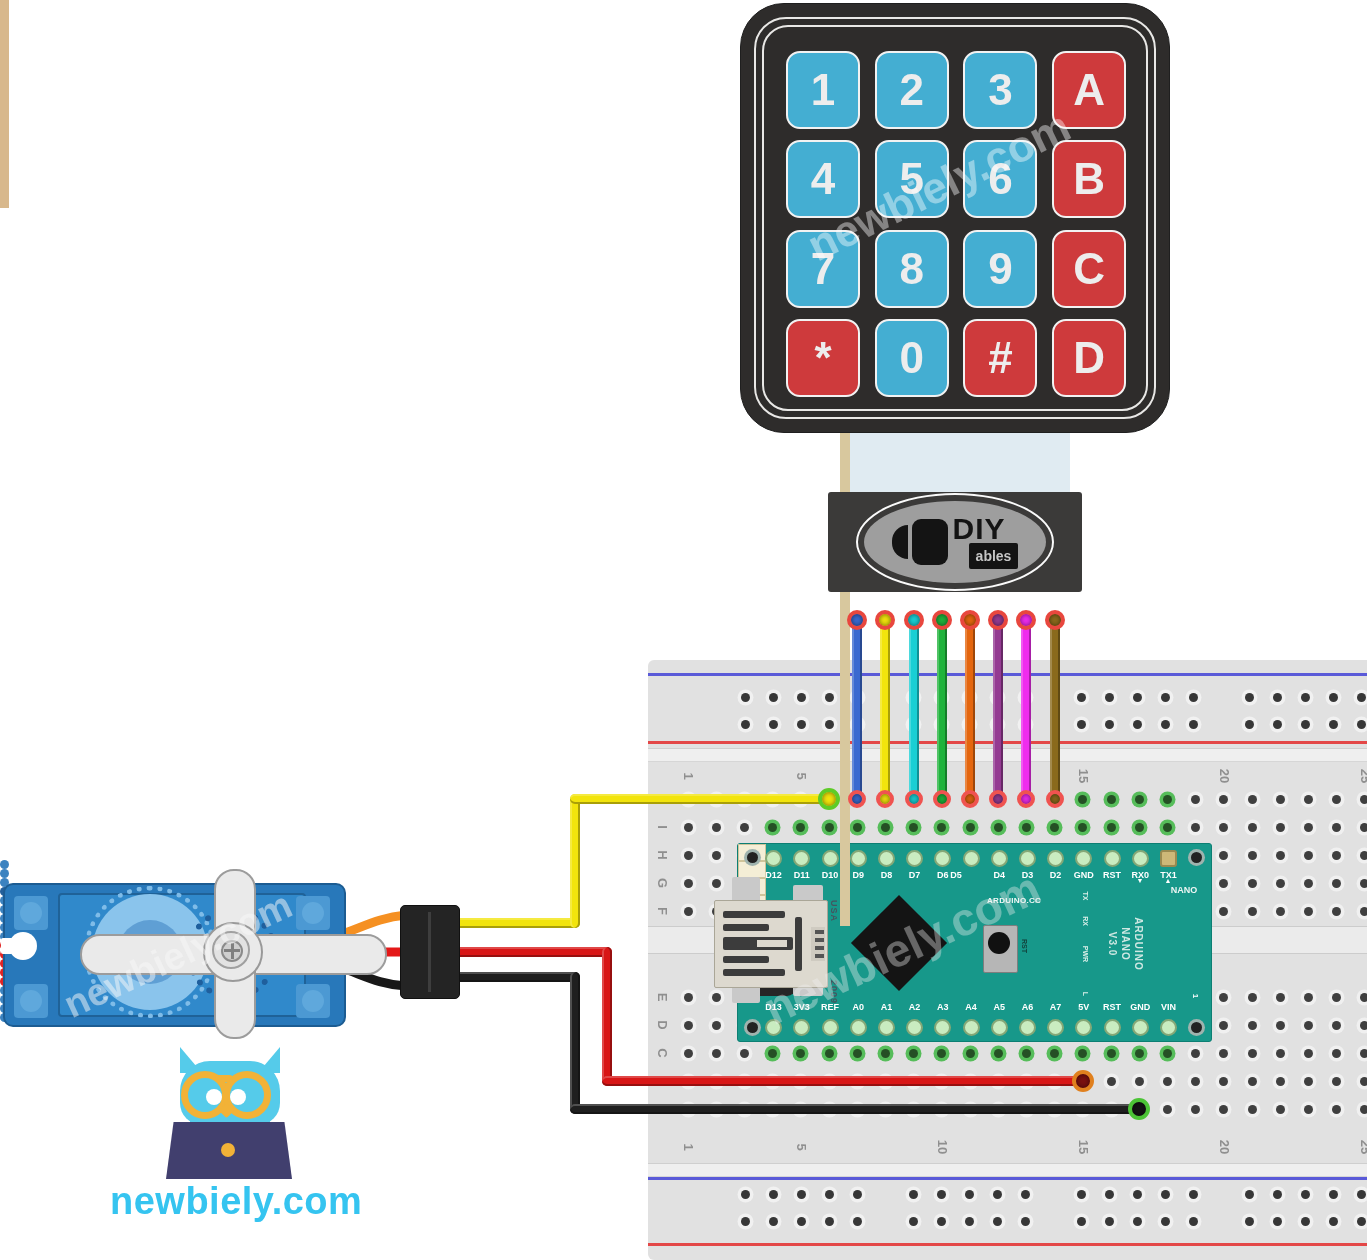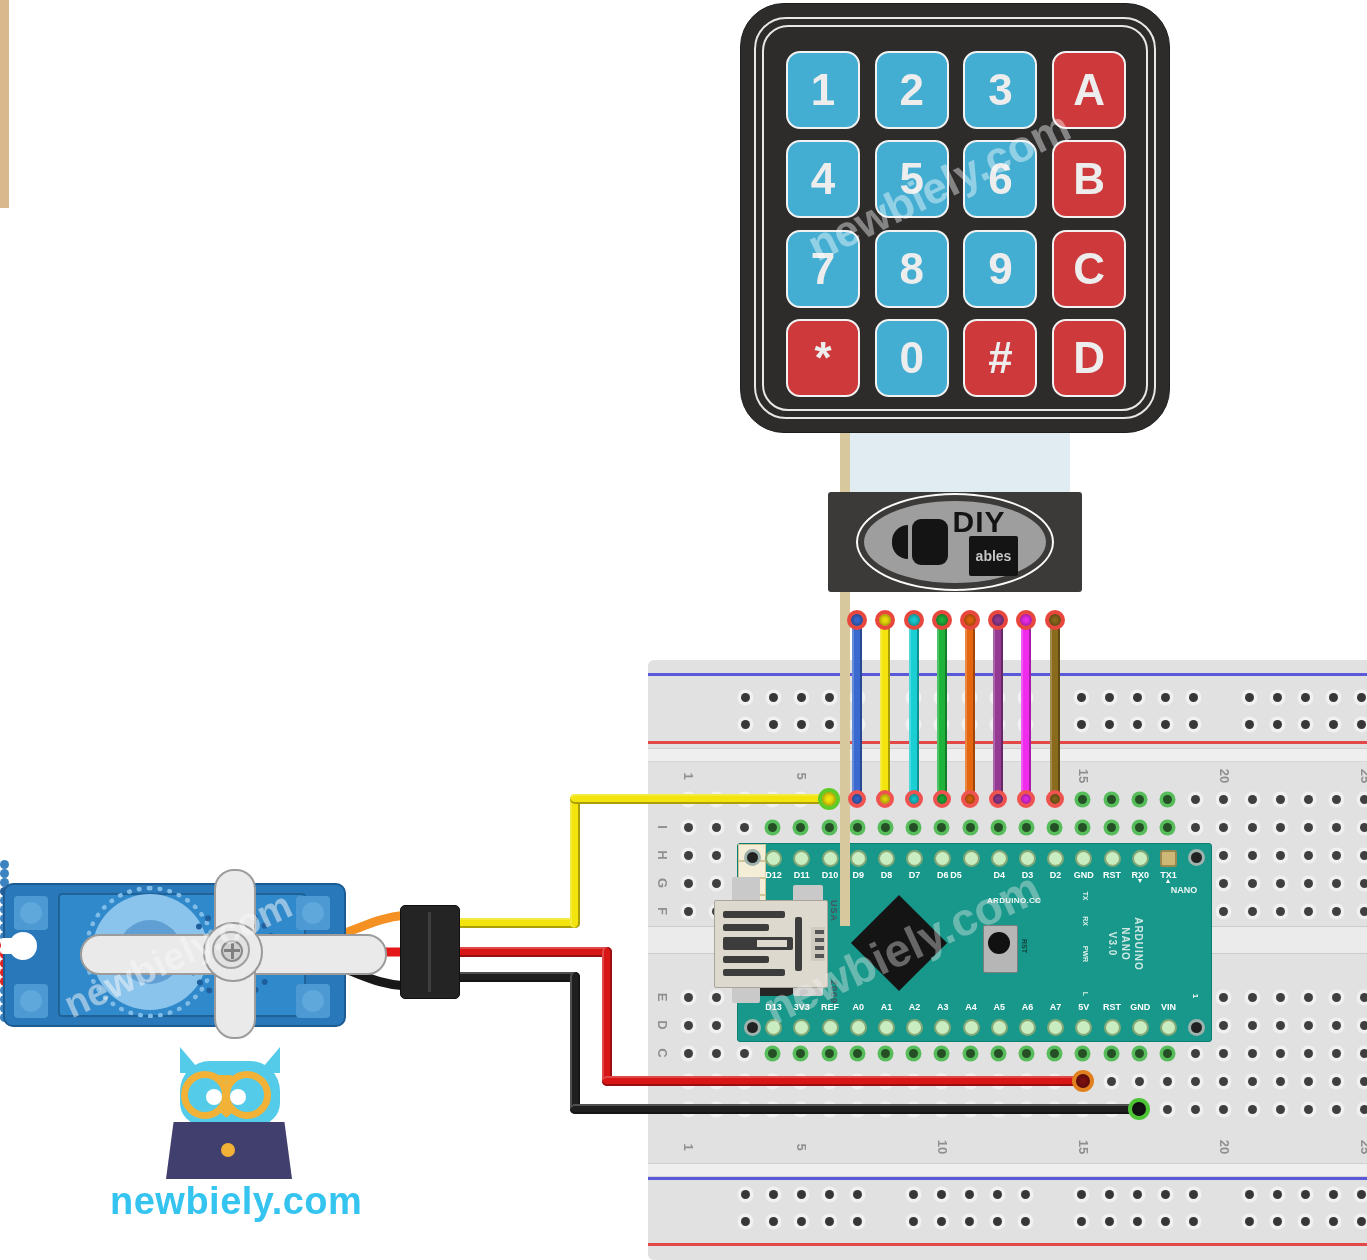--- a/index.html
+++ b/index.html
@@ -643,21 +643,21 @@
     <div class="wm ctr" style="left:198px;top:182px;transform:translate(-50%,-50%) rotate(-26deg);font-size:44px;color:rgba(255,255,255,.42);">newbiely.com</div>
   </div>
 
   <div class="abs" style="left:828px;top:492px;width:254px;height:100px;background:#3b3a39;border-radius:3px;">
     <div class="abs" style="left:28px;top:1px;width:198px;height:98px;border:2px solid #fafafa;border-radius:50%;box-sizing:border-box;">
       <div class="abs" style="left:6px;top:6px;width:182px;height:82px;background:#9e9e9e;border-radius:50%;display:flex;align-items:center;justify-content:center;">
         <div style="width:16px;height:34px;background:#141414;border-radius:17px 0 0 17px;margin-right:4px;"></div>
         <div style="width:36px;height:46px;background:#141414;border-radius:9px;"></div>
         <div style="margin-left:5px;">
           <div style="font:bold 30px 'Liberation Sans',sans-serif;color:#141414;letter-spacing:1px;line-height:28px;">DIY</div>
-          <div style="display:inline-block;margin-left:16px;background:#141414;border-radius:2px;padding:11px 7px;">
+          <div style="display:inline-block;margin-left:16px;background:#141414;border-radius:2px;padding:4px 7px;">
             <span style="font:bold 14px 'Liberation Sans',sans-serif;color:#c6c6c6;">ables</span>
           </div>
         </div>
       </div>
     </div>
   </div>
 
   <div id="keypad-wires">
       <div style="left: 852.7px; top: 592px; width: 9px; height: 26px; background: rgb(216, 184, 140);"></div>
       <div class="wire-v" style="left: 852.2px; top: 612px; width: 10px; height: 191px; background: rgb(58, 105, 208);"></div>

